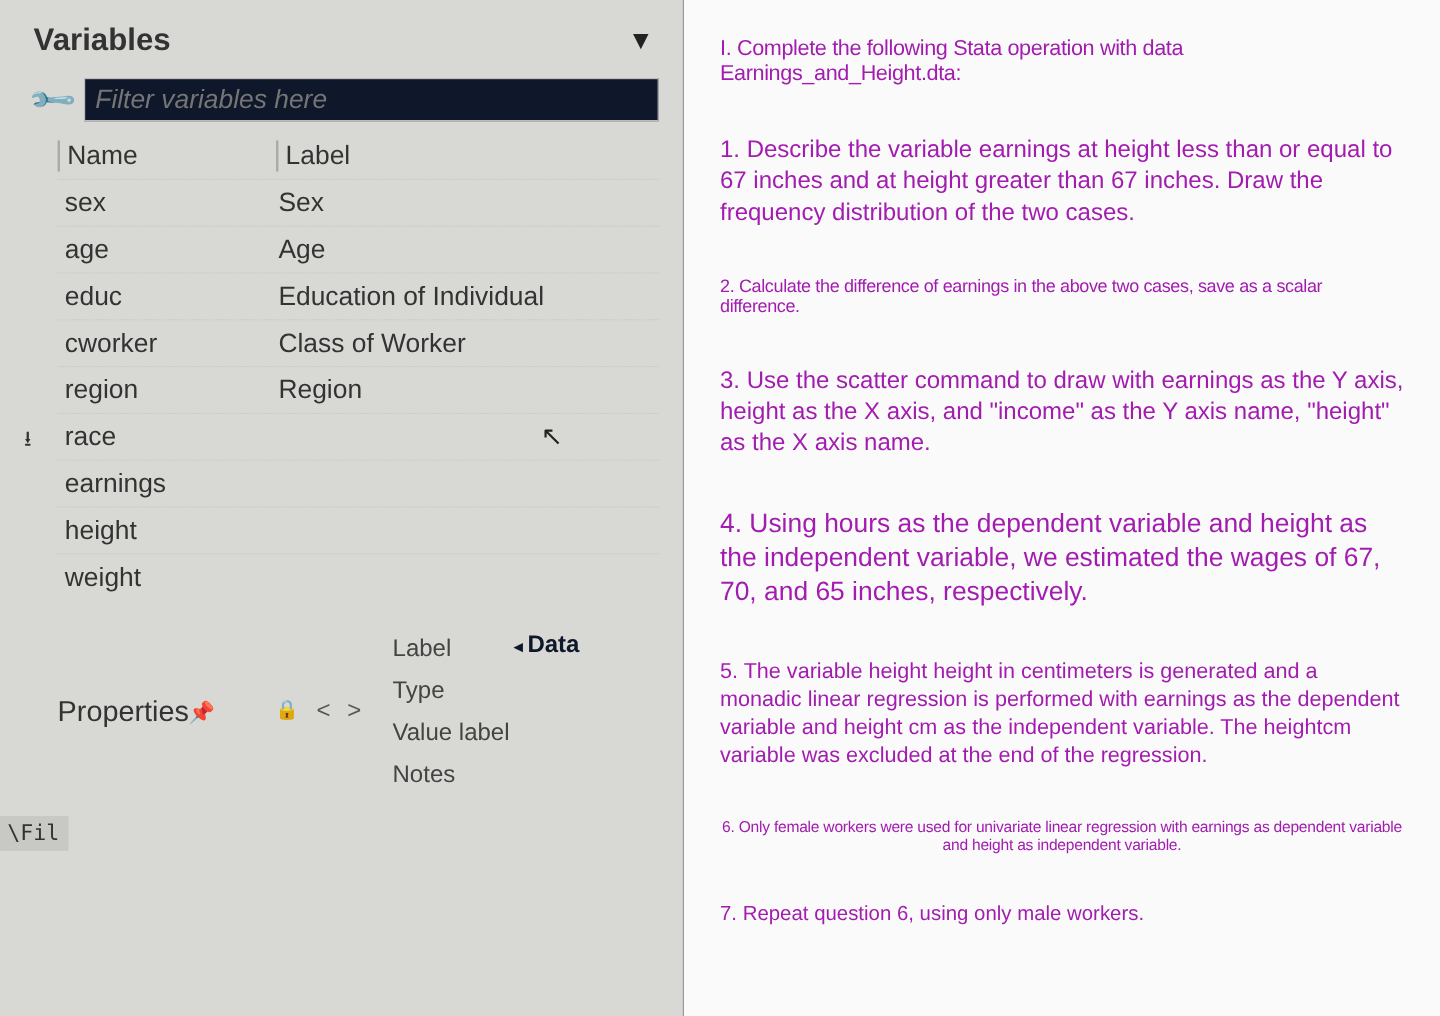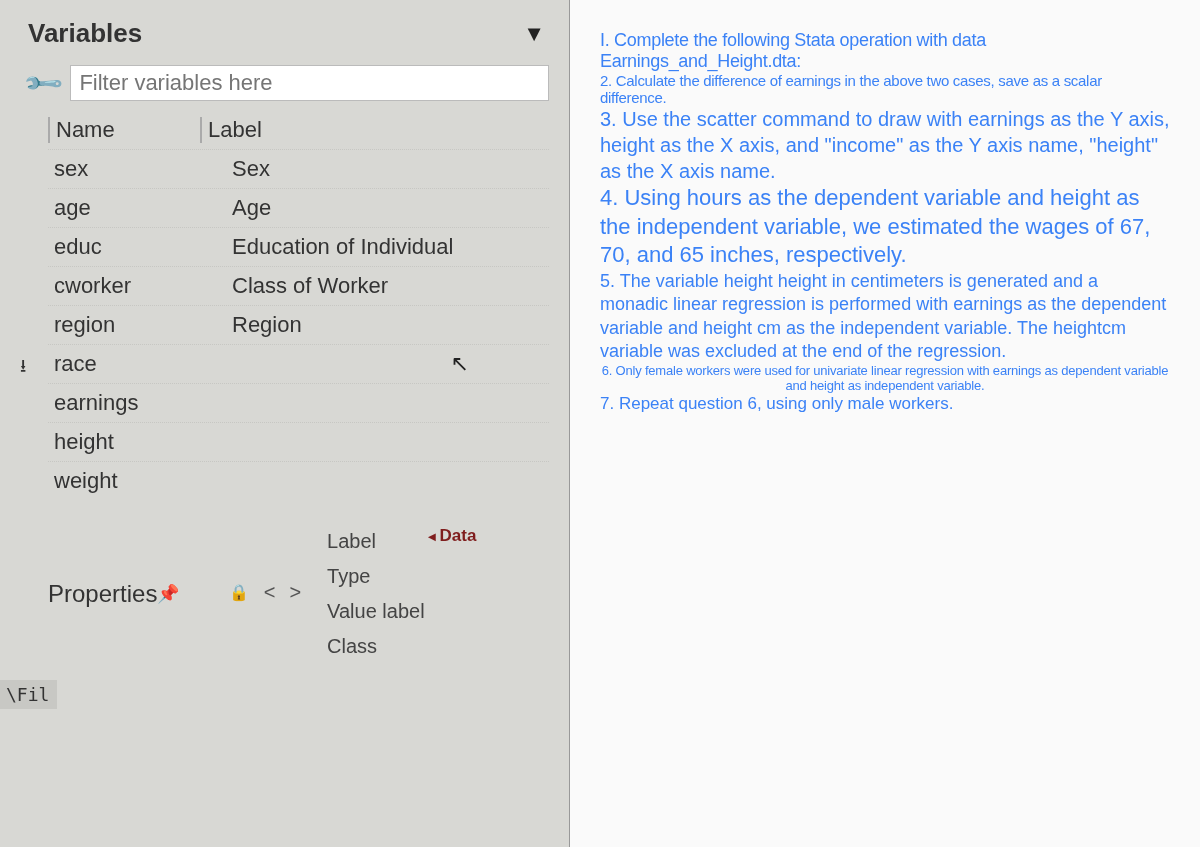--- a/index.html
+++ b/index.html
@@ -52,32 +52,33 @@
     }
     .wrench-icon {
       font-size: 26px;
       color: #666;
       transform: rotate(-45deg);
     }
     .filter-input {
       flex: 1;
       font-size: 22px;
       color: #888;
-      background: #ffffff;
+      background: #0f172a;
       border: 1px solid #bbb;
       padding: 4px 8px;
       outline: none;
+      font-style: italic;
     }
     .col-headers {
       display: flex;
       padding: 10px 20px 6px 48px;
       font-size: 22px;
       color: #333;
     }
-    .col-name { width: 152px; border-left: 2px solid #aaa; padding-left: 6px; }
+    .col-name { width: 182px; border-left: 2px solid #aaa; padding-left: 6px; }
     .col-label { flex: 1; border-left: 2px solid #aaa; padding-left: 6px; }
     .var-list {
       display: flex;
       flex-direction: column;
       padding: 0 20px 0 48px;
     }
     .var-row {
       display: flex;
       font-size: 22px;
       color: #333;
@@ -133,36 +134,37 @@
       display: flex;
       flex-direction: column;
       padding: 4px 0 0 26px;
     }
     .prop-item {
       font-size: 20px;
       color: #444;
       padding: 6px 0;
     }
     .data-toggle {
-      font-size: 17px;
-      color: #7f1d1d;
+      font-size: 20px;
+      color: #0f172a;
       font-weight: bold;
       padding: 6px 0 0 4px;
     }
     .data-toggle::before {
       content: "◂ ";
       font-size: 14px;
     }
     .right-panel {
       flex: 1;
       background: #fafafa;
       padding: 30px 30px 20px 30px;
       display: flex;
       flex-direction: column;
-      color: #3b82f6;
+      gap: 40px;
+      color: #a21caf;
       overflow: hidden;
     }
     .q-heading {
       font-size: 18px;
       letter-spacing: -0.3px;
     }
     .q-item {
       font-size: 20px;
       line-height: 1.3;
     }
@@ -244,27 +246,28 @@
     </div>
     <div class="nav-row">
       <span class="lock-icon">🔒</span>
       <span>&lt;</span>
       <span>&gt;</span>
     </div>
     <div class="prop-list">
       <div class="prop-item">Label</div>
       <div class="prop-item">Type</div>
       <div class="prop-item">Value label</div>
-      <div class="prop-item">Class</div>
+      <div class="prop-item">Notes</div>
     </div>
     <div class="data-toggle">Data</div>
   </div>
 </div>
 
 <div class="right-panel">
   <div class="q-heading">I. Complete the following Stata operation with data Earnings_and_Height.dta:</div>
+  <div class="q-item">1. Describe the variable earnings at height less than or equal to 67 inches and at height greater than 67 inches. Draw the frequency distribution of the two cases.</div>
   <div class="q-small">2. Calculate the difference of earnings in the above two cases, save as a scalar difference.</div>
   <div class="q-item">3. Use the scatter command to draw with earnings as the Y axis, height as the X axis, and "income" as the Y axis name, "height" as the X axis name.</div>
   <div class="q-item" style="font-size:22px;">4. Using hours as the dependent variable and height as the independent variable, we estimated the wages of 67, 70, and 65 inches, respectively.</div>
   <div class="q-item" style="font-size:18px;">5. The variable height height in centimeters is generated and a monadic linear regression is performed with earnings as the dependent variable and height cm as the independent variable. The heightcm variable was excluded at the end of the regression.</div>
   <div class="q-tiny">6. Only female workers were used for univariate linear regression with earnings as dependent variable and height as independent variable.</div>
   <div class="q-item" style="font-size:17px;">7. Repeat question 6, using only male workers.</div>
 </div>
 
 </body></html>

